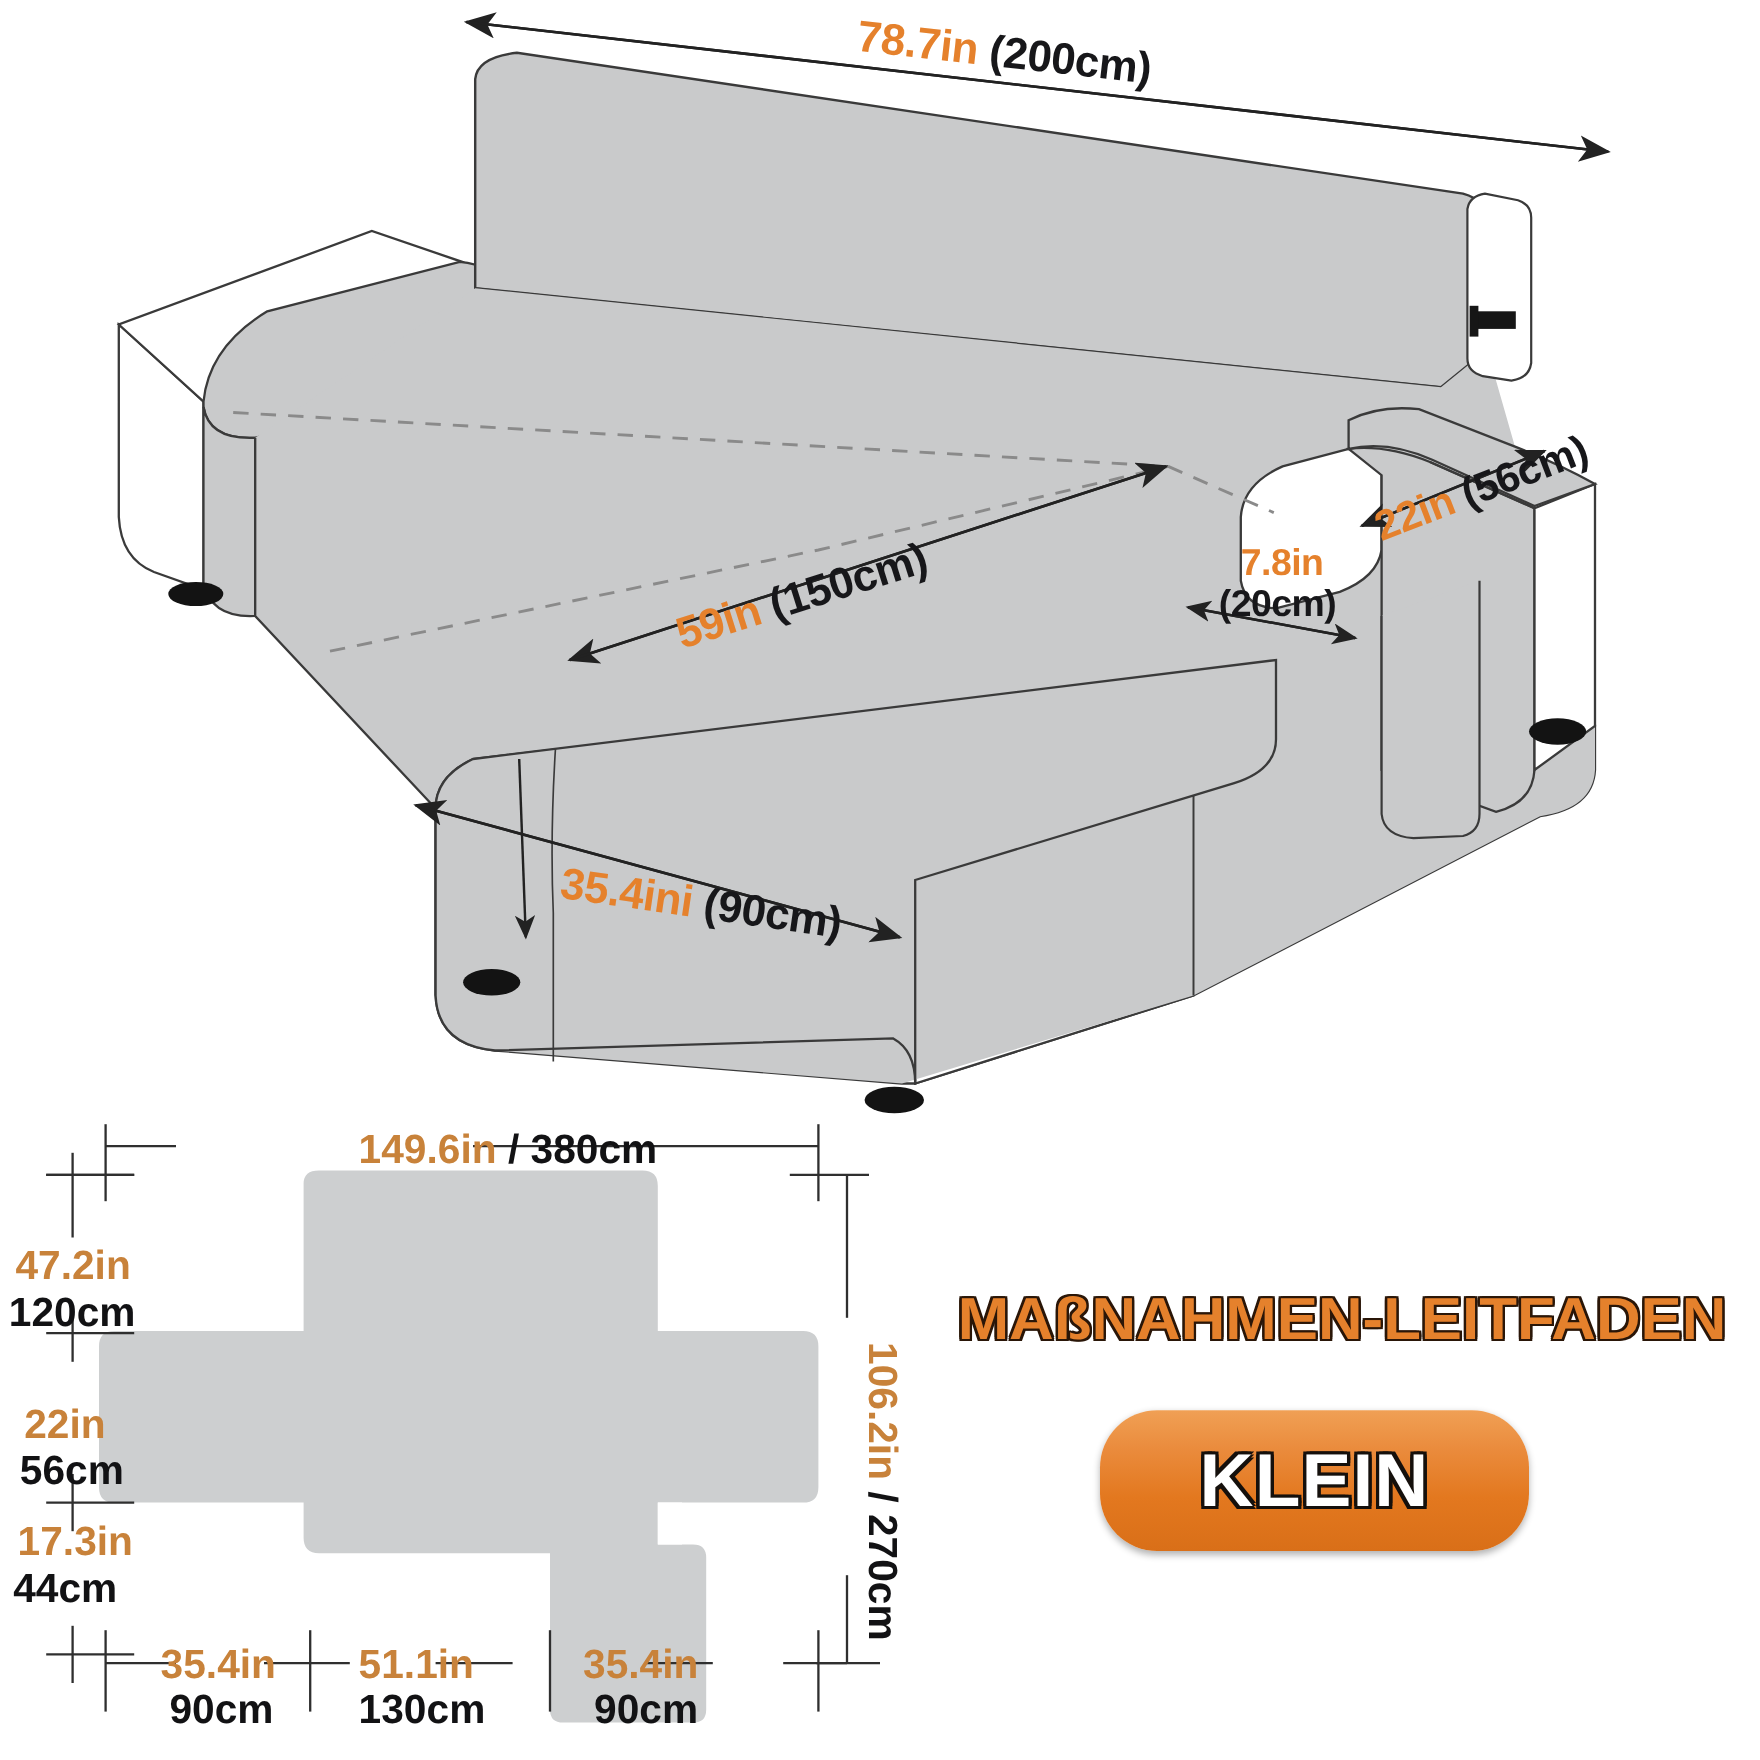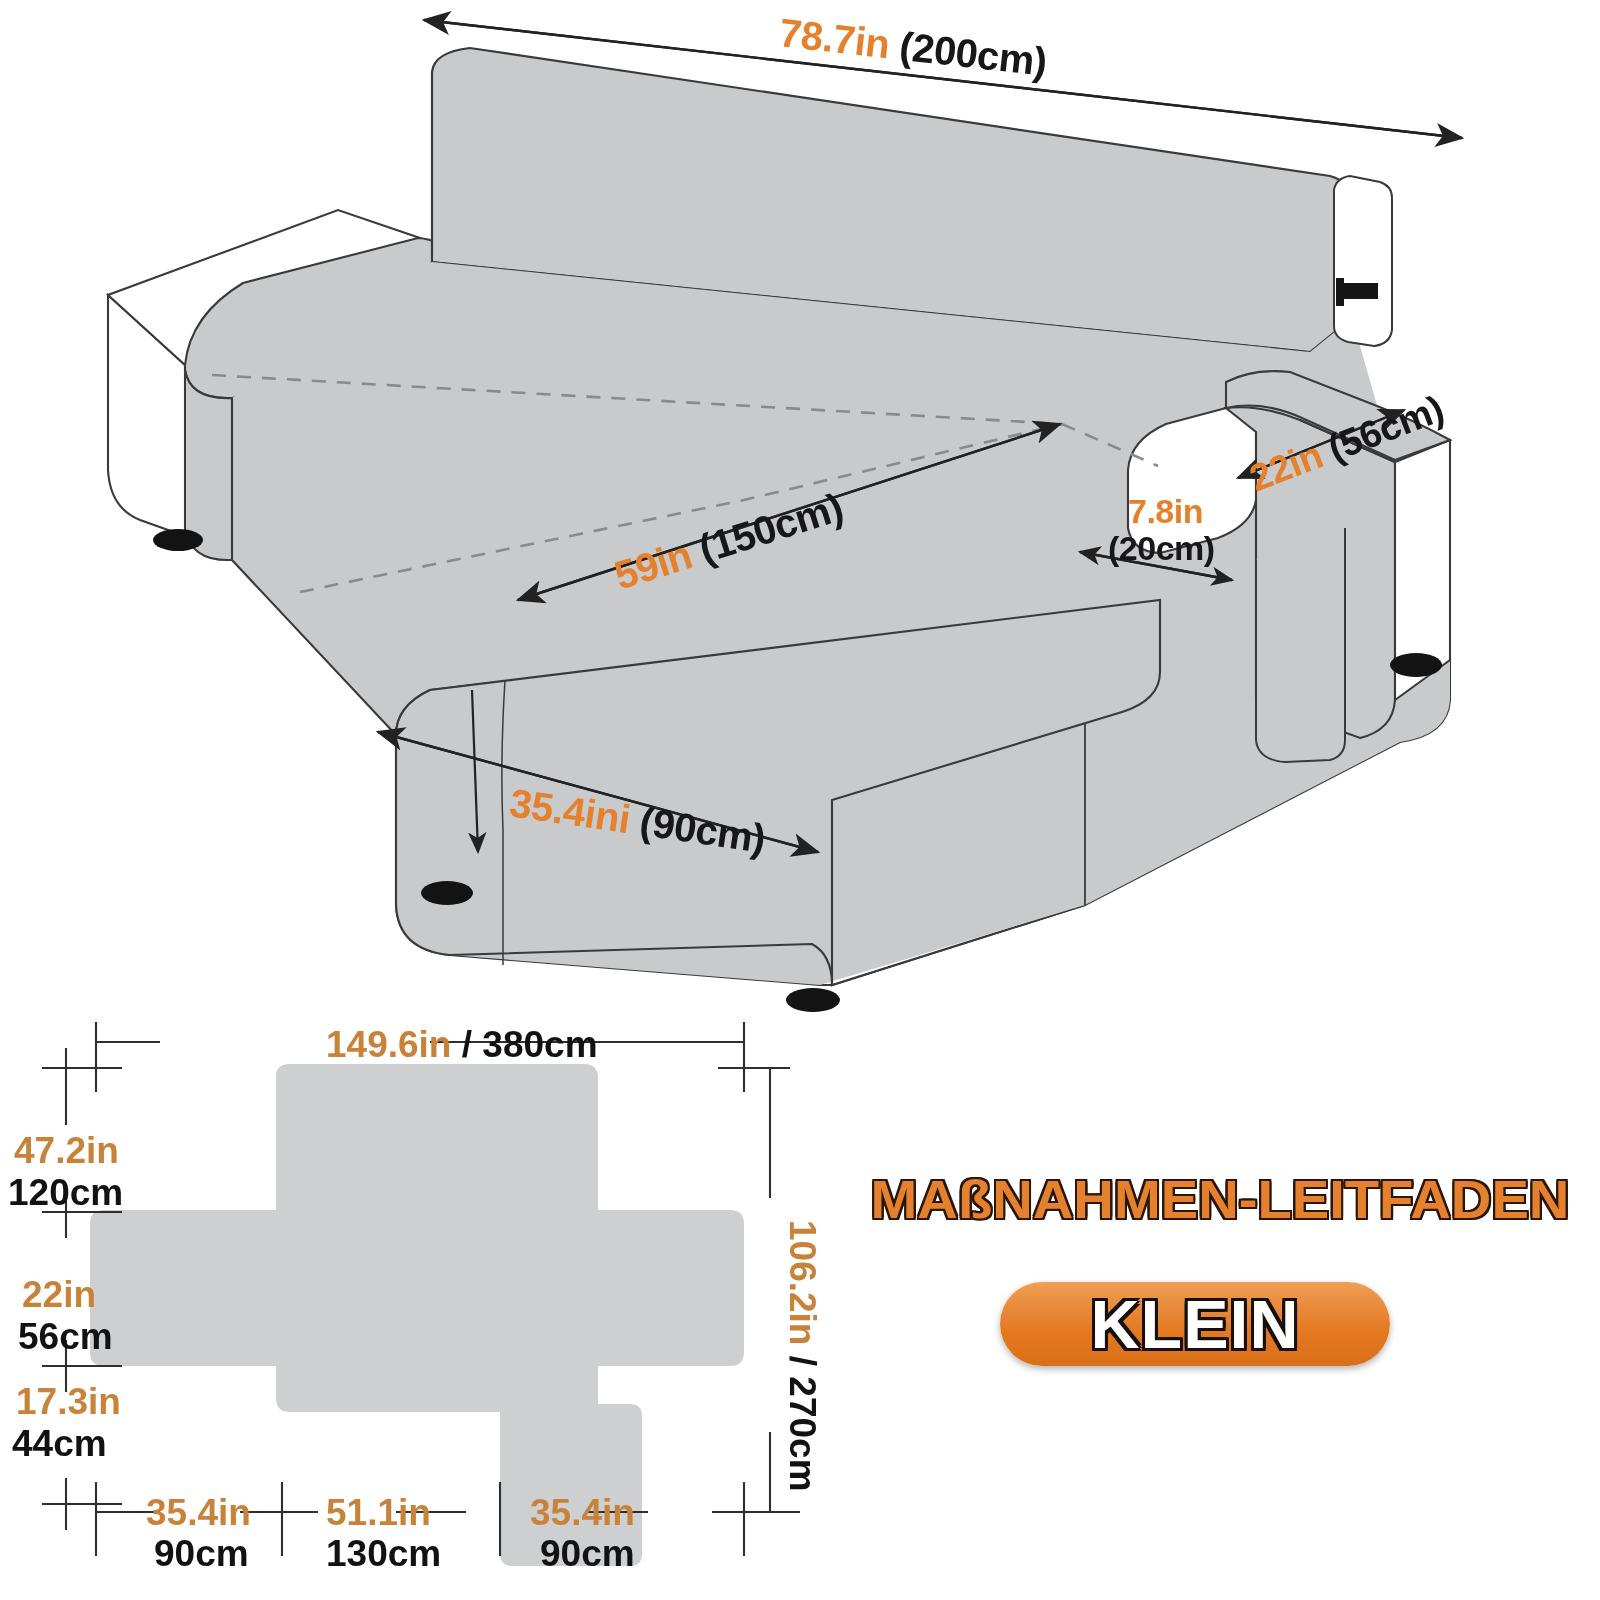--- a/index.html
+++ b/index.html
@@ -38,21 +38,21 @@
        2px 2px 0 #2a1608, -2px -2px 0 #2a1608,
        2px -2px 0 #2a1608, -2px 2px 0 #2a1608,
        0 2px 0 #2a1608, 0 -2px 0 #2a1608,
        2px 0 0 #2a1608, -2px 0 0 #2a1608;
     transform:scaleX(1.04);
     transform-origin:center;
   }
   
   #size-pill{
     position:absolute;left:1000px;top:1282px;
-    width:390px;height:84px;
+    width:390px;height:128px;
     border-radius:52px;
     background:linear-gradient(180deg,#f0a055 0%,#ea8b3c 28%,#e3781f 62%,#d96f18 100%);
     box-shadow:0 3px 7px rgba(0,0,0,.30);
     display:flex;align-items:center;justify-content:center;
   }
   #size-pill span{
     font-family:"Liberation Sans","DejaVu Sans",sans-serif;
     font-weight:700;font-size:68px;color:#ffffff;
     letter-spacing:1px;
     text-shadow:

